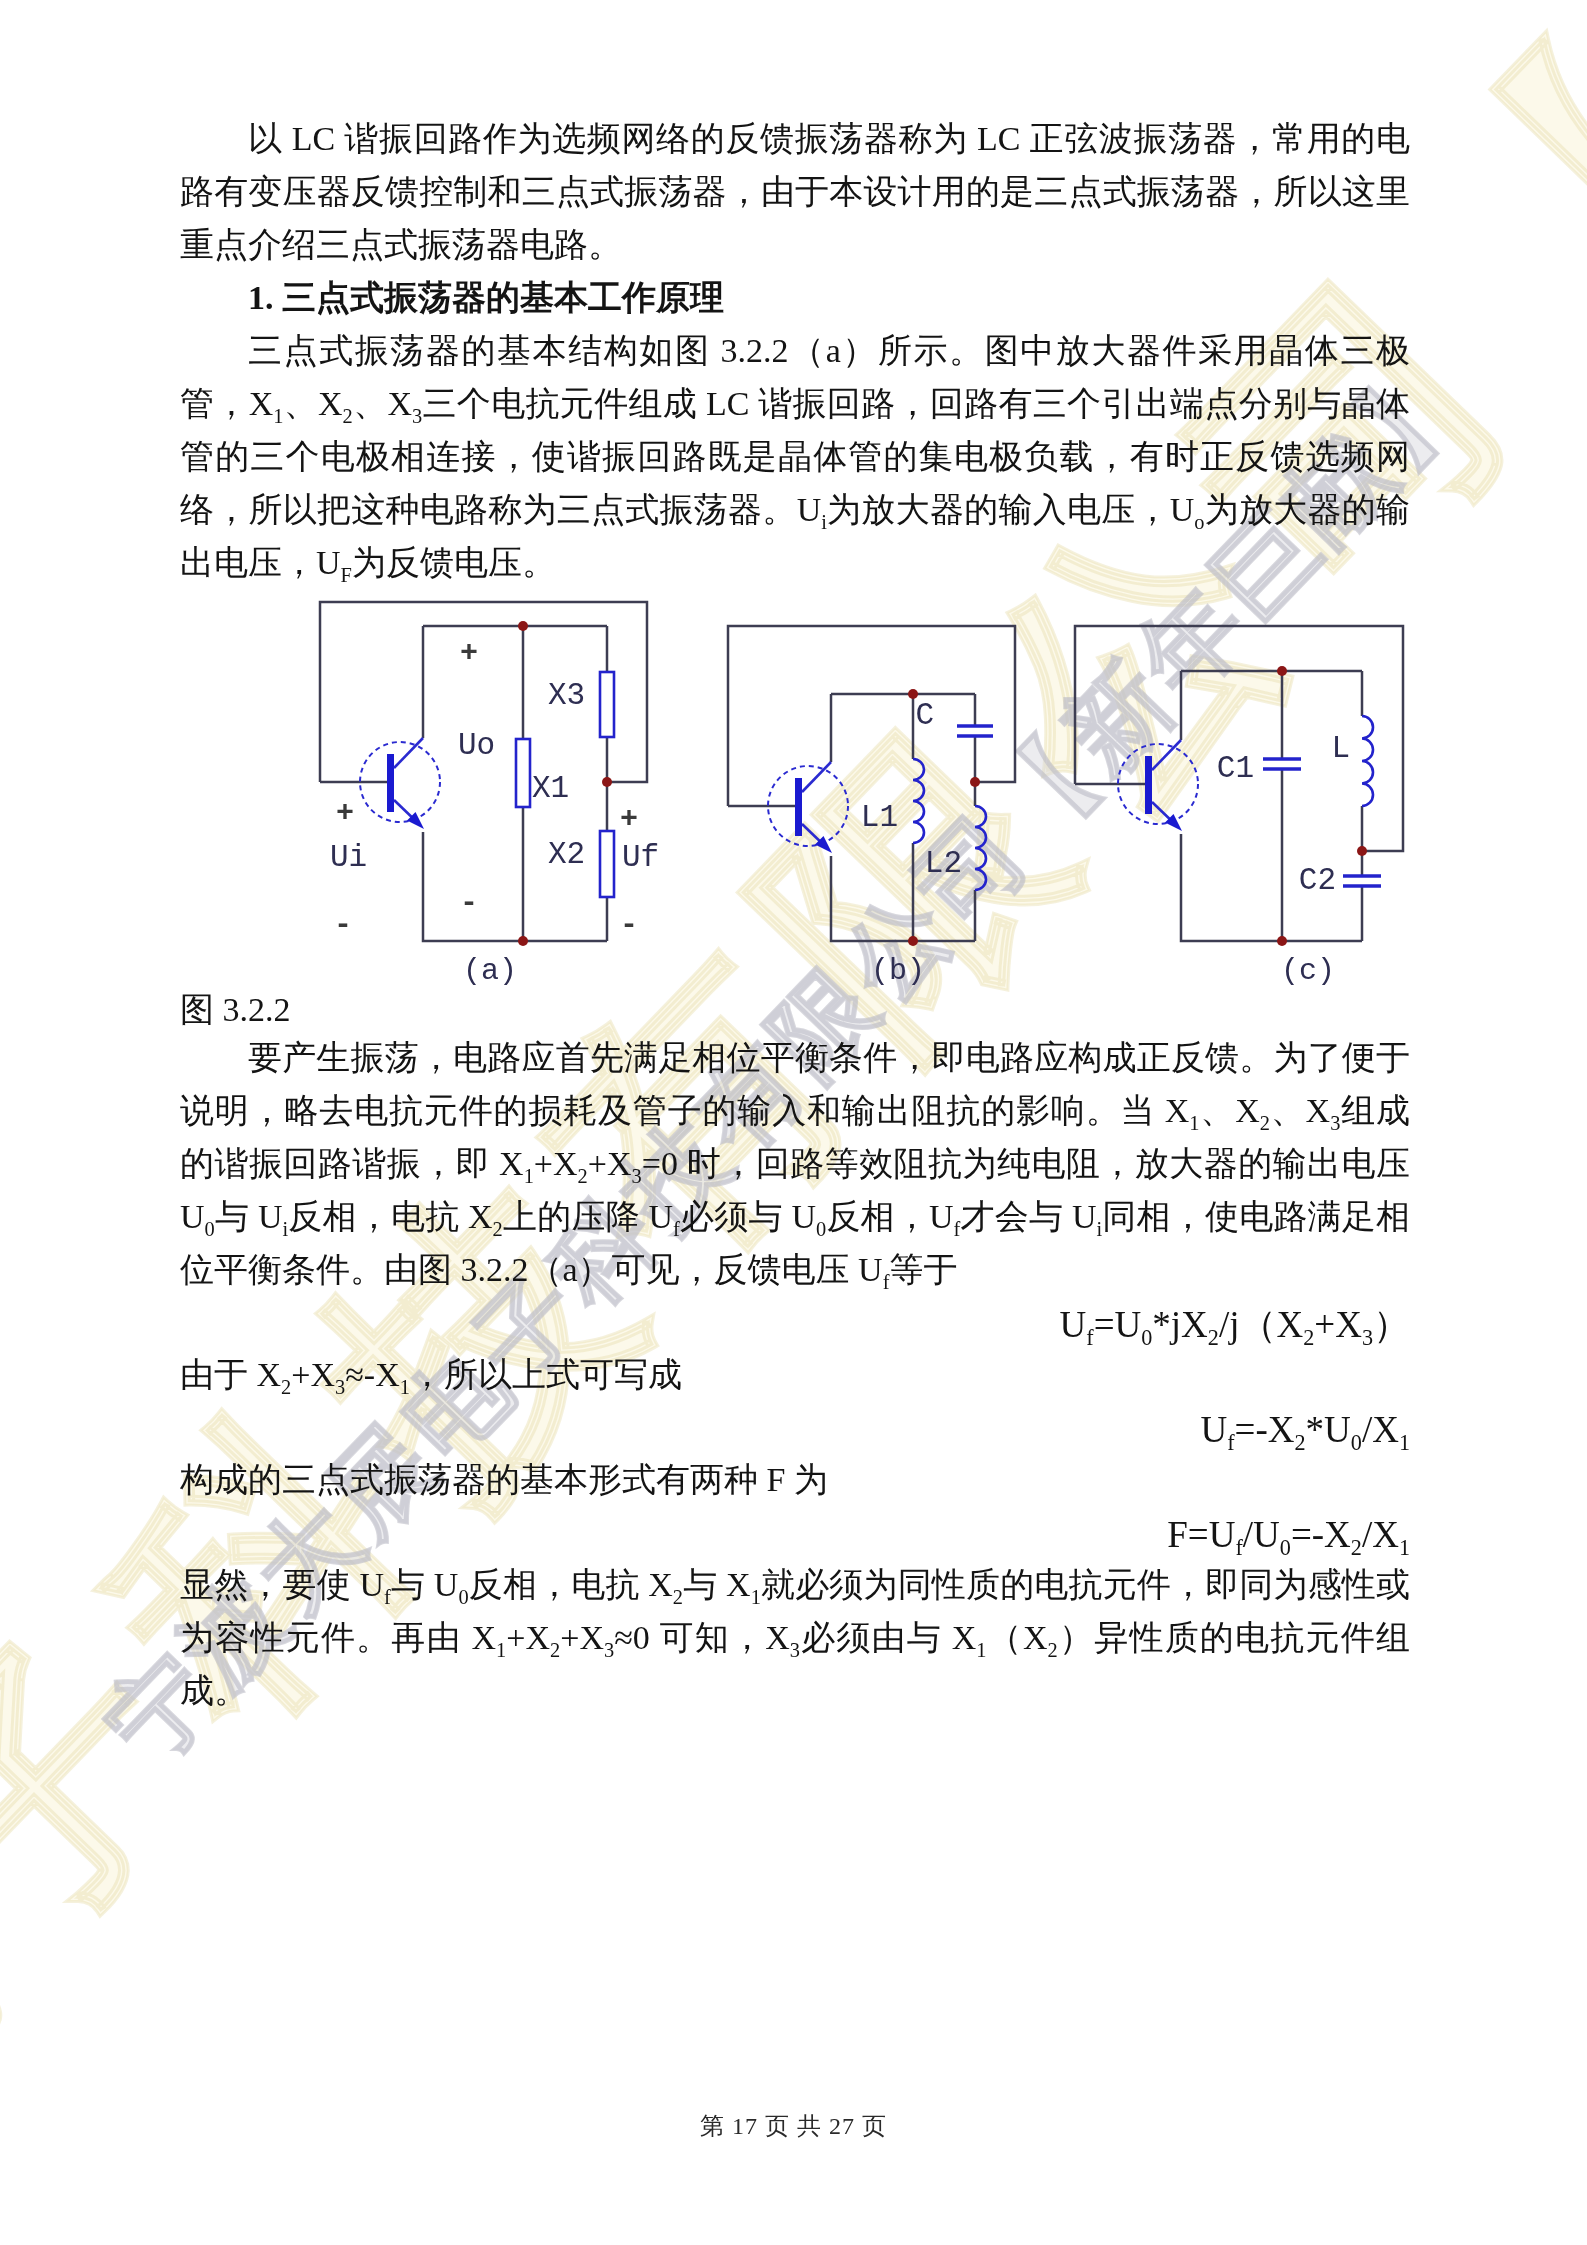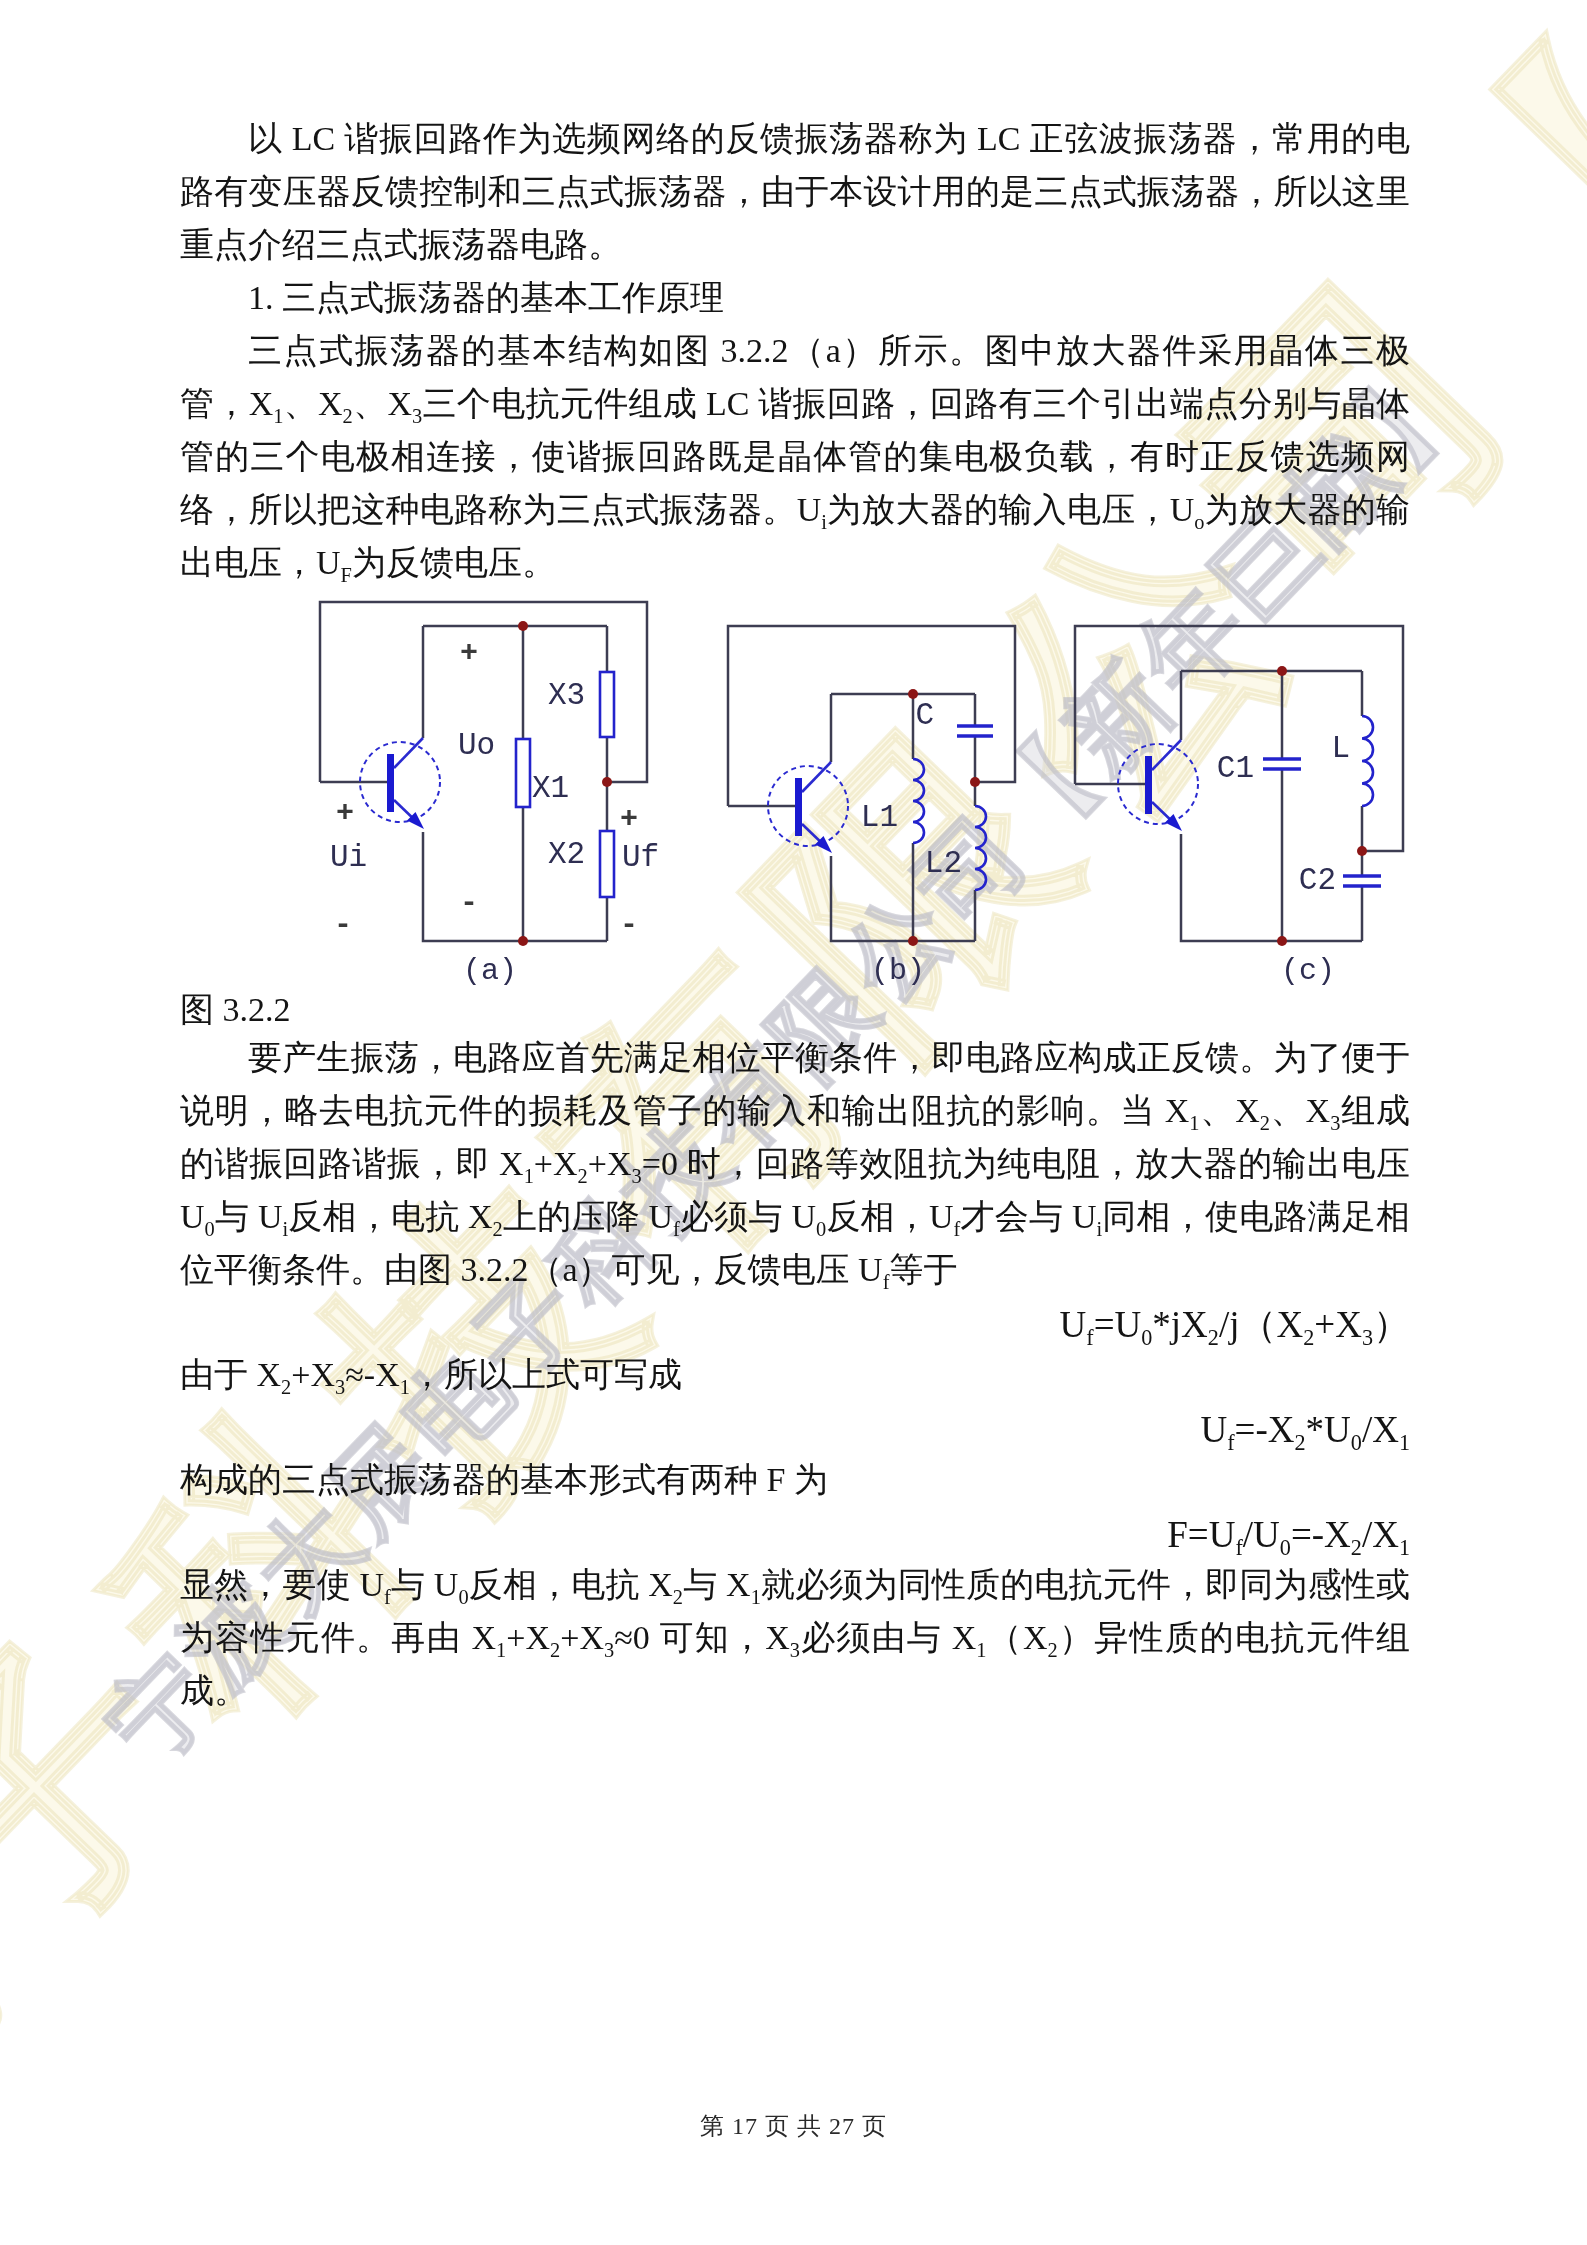--- a/index.html
+++ b/index.html
@@ -22,21 +22,21 @@
   .wm2{
     left:820px;top:990px;font-size:280px;letter-spacing:34px;
     transform:translate(-50%,-50%) rotate(-46deg);
     color:rgba(249,243,213,0.50);
     -webkit-text-stroke:3px rgba(231,220,170,0.40);
   }
   
   .content{position:relative;z-index:1;padding:112px 177px 0 180px;}
   .content p{margin:0;font-size:34px;line-height:53px;text-align:justify;}
   .indent{text-indent:2em;}
-  .heading{margin-top:40px;}
+  .heading{margin-top:40px;font-weight:bold;}
   .para2{margin-top:36px;font-family:Liberation Serif, serif;}
   .para3{margin-top:34px;}
   .para4{margin-top:10px;}
   .para5{margin-top:4px;}
   .connect{margin-top:4px;}
   .formula{
     font-size:37px;line-height:46px;text-align:right;margin:6px 0 0 0;
     font-family:"Liberation Serif","DejaVu Serif",serif;
   }
   sub{font-size:0.6em;line-height:0;}

